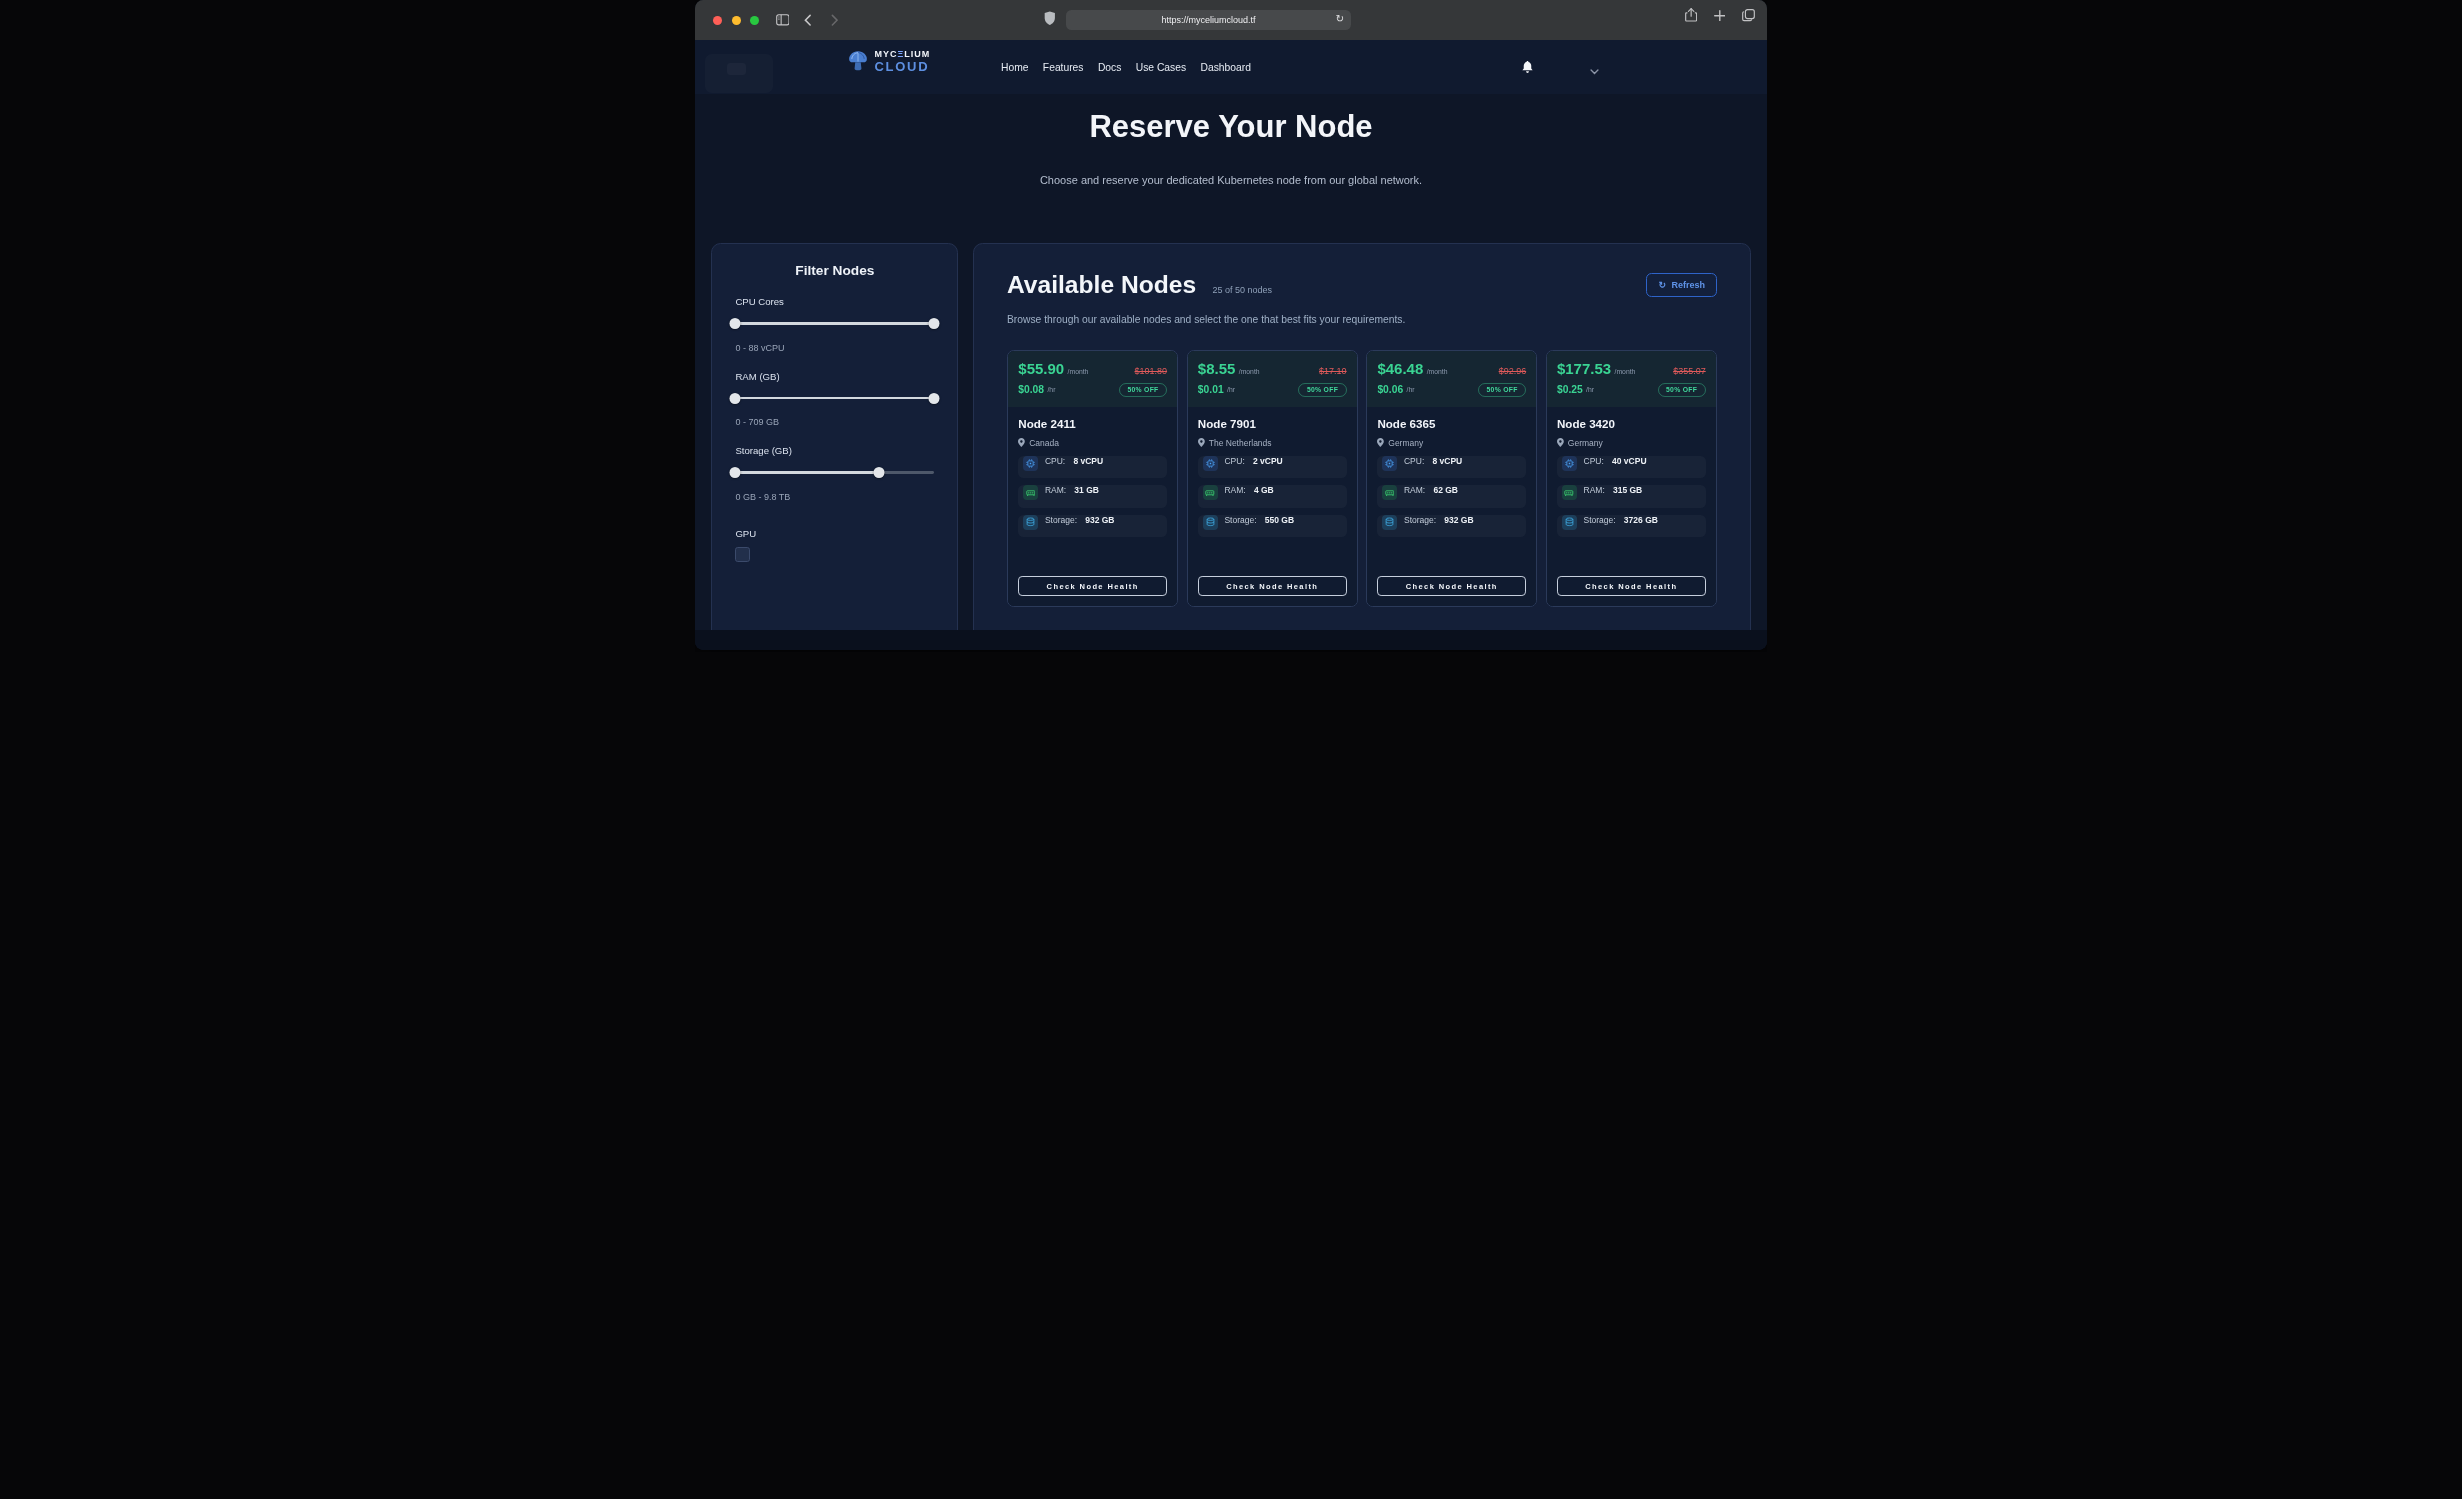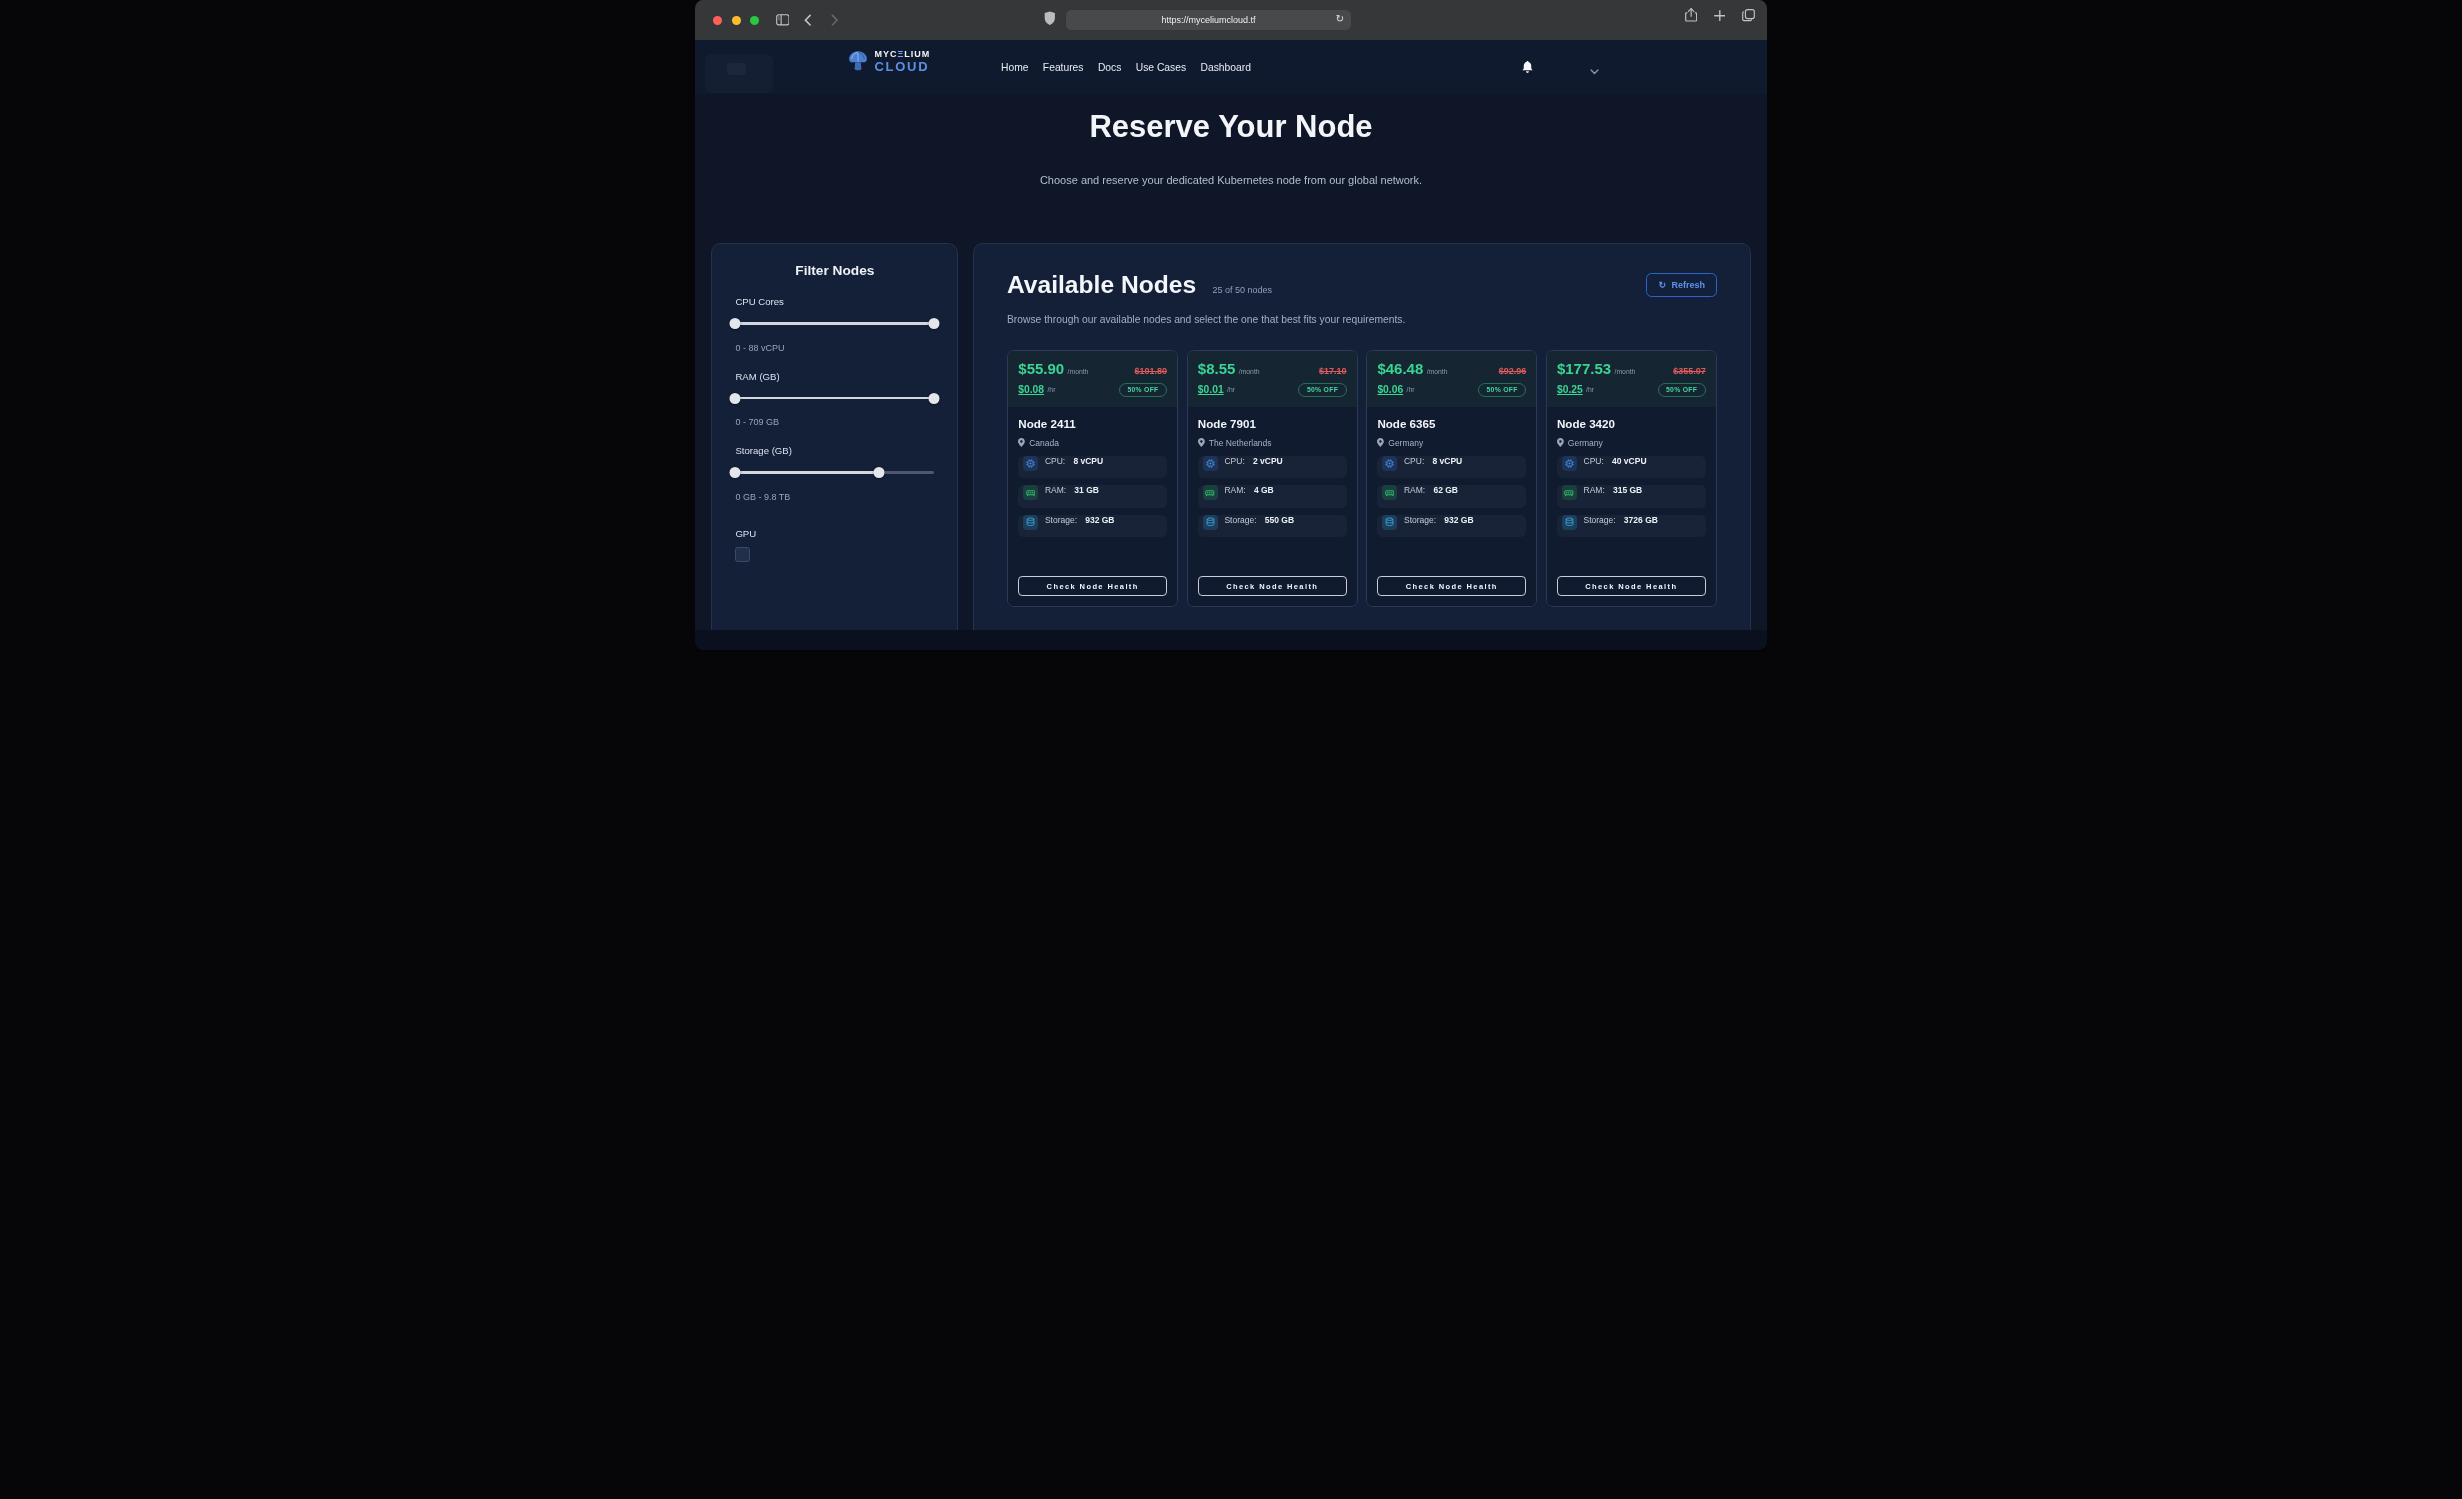--- a/index.html
+++ b/index.html
@@ -57,23 +57,23 @@
   .np-count{font-size:9px;color:#8fa0b8;margin-left:16.4px;margin-top:9.6px;}
   .refresh-btn{margin-left:auto;display:flex;align-items:center;gap:5.5px;height:22.6px;padding:0 11px;border:0.7px solid #2e63c9;border-radius:5.5px;color:#5f93e8;font-size:9px;font-weight:600;cursor:pointer;background:rgba(20,35,70,.3);}
   .np-sub{font-size:10.3px;color:#9fb0c6;margin-top:15px;}
 
   .cards{display:flex;gap:8.2px;margin-top:24.6px;}
   .card{width:171px;height:255px;background:#101b30;border:0.7px solid #2b3a5a;border-radius:6.8px;overflow:hidden;display:flex;flex-direction:column;cursor:pointer;}
   .card-head{background:#152632;padding:9px 10.3px 10.3px;}
   .ch-row{display:flex;align-items:baseline;}
   .price-m{font-size:15px;font-weight:700;color:#3ad493;}
   .per{font-size:6.8px;color:#8b99ad;margin-left:3.4px;}
-  .old-price{margin-left:auto;font-size:9px;font-weight:700;color:#df5a5a;text-decoration:line-through;}
+  .old-price{margin-left:auto;font-size:9px;font-weight:400;color:#df5a5a;text-decoration:line-through;}
   .ch-row2{display:flex;align-items:center;margin-top:6.2px;}
-  .price-h{font-size:10.3px;font-weight:700;color:#3ad493;text-decoration:underline;}
+  .price-h{font-size:10.3px;font-weight:700;color:#3ad493;}
   .badge{margin-left:auto;font-size:6.8px;font-weight:700;color:#41d89c;border:1px solid rgba(62,216,152,.4);border-radius:683px;padding:2.7px 7.5px;letter-spacing:0.3px;}
   .card-body{flex:1;display:flex;flex-direction:column;padding:9.6px 10.3px 9.6px;background:#101b30;}
   .node-name{font-size:11.6px;font-weight:700;color:#f2f5fa;}
   .loc{display:flex;align-items:center;gap:4.1px;margin-top:7.5px;font-size:8.5px;color:#a7b2c4;}
   .spec{display:flex;align-items:flex-start;gap:6.8px;height:22.6px;background:rgba(255,255,255,.035);border-radius:5.5px;margin-top:7px;padding-left:4.8px;font-size:8.5px;}
   .spec:first-of-type{margin-top:9.6px;}
   .spec-ic{width:15px;height:15px;border-radius:4.1px;display:flex;align-items:center;justify-content:center;flex:none;}
   .ic-cpu{background:rgba(59,130,246,.18);color:#4da3f5;}
   .ic-ram{background:rgba(34,197,94,.18);color:#3fd974;}
   .ic-sto{background:rgba(56,189,248,.18);color:#43b6f0;}

